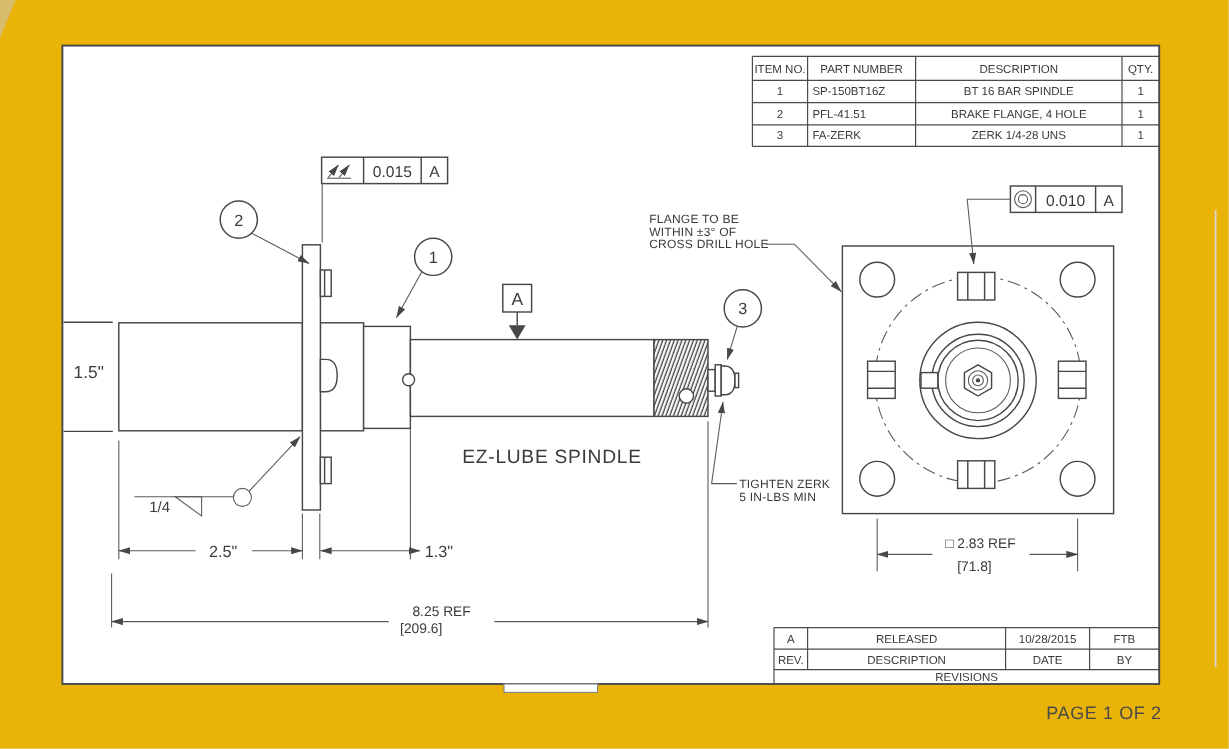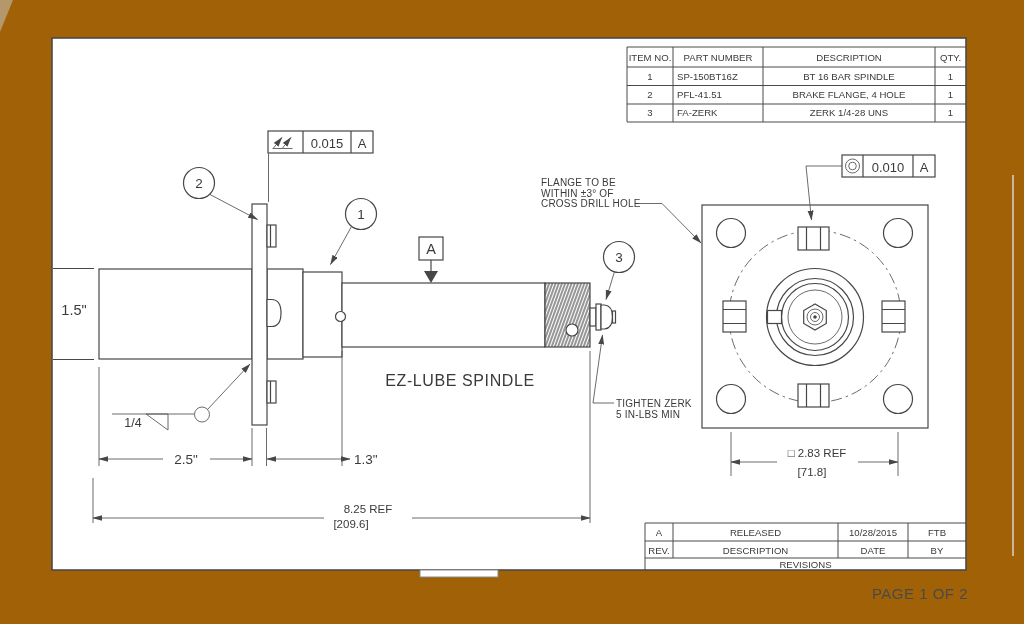--- a/index.html
+++ b/index.html
@@ -1,16 +1,16 @@
 <!DOCTYPE html>
 <html><head>
 <meta charset="utf-8">
 <style>
   html,body{margin:0;padding:0;background:#e8e6e2;}
-  #stage{position:relative;width:1024px;height:624px;background:#a16207;overflow:hidden;}
+  #stage{position:relative;width:1024px;height:624px;background:#eab308;overflow:hidden;}
   svg{position:absolute;left:0;top:0;}
   .t{font-family:"Liberation Sans","DejaVu Sans",sans-serif;fill:#3a3a3a;}
   .t9{font-size:9.6px;}
   .t10{font-size:10px;letter-spacing:.2px;}
   .t11{font-size:11.5px;}
   .t12{font-size:12.5px;}
   .t13{font-size:13px;}
   .t135{font-size:13.5px;}
   .t14{font-size:14.5px;}
   .t15{font-size:15px;letter-spacing:.5px;fill:#4a4a4a;}

